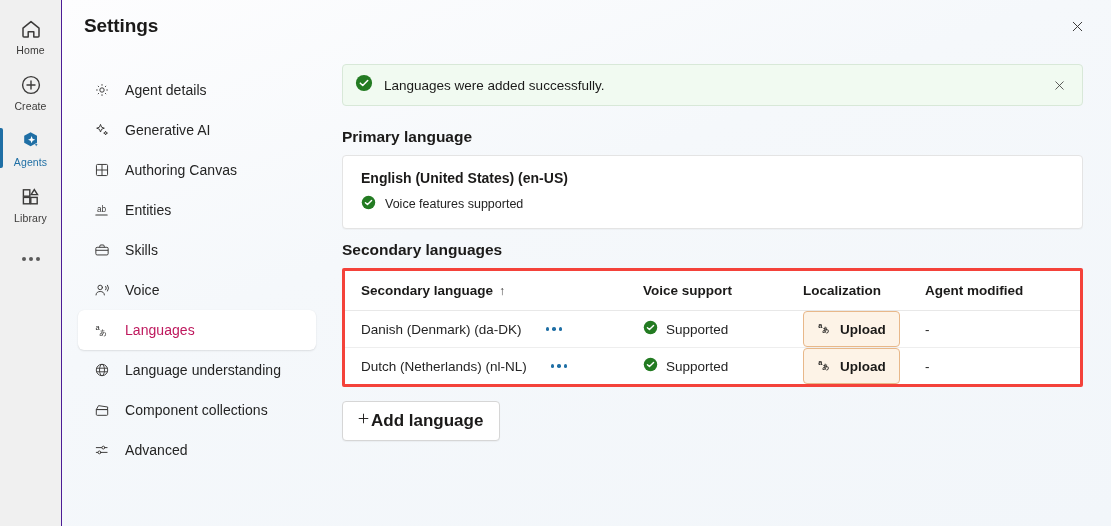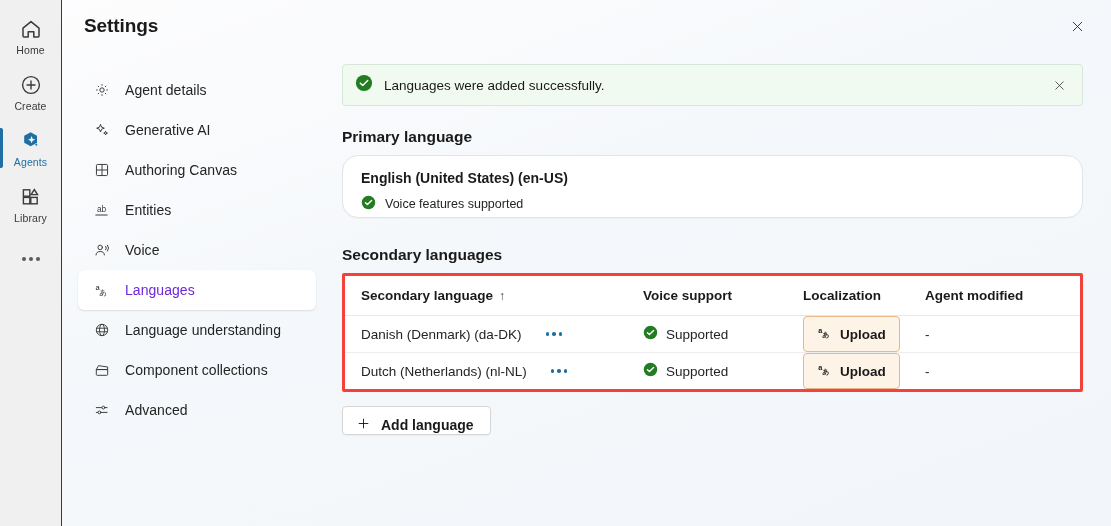--- a/index.html
+++ b/index.html
@@ -117,21 +117,21 @@
   .nav-item + .nav-item { margin-top: 0; }
   .nav-label {
     font-size: 14px;
     color: #242424;
     letter-spacing: 0.05px;
   }
   .nav-item.selected {
     background: #ffffff;
     box-shadow: 0 1px 2px rgba(0,0,0,0.10), 0 0 1px rgba(0,0,0,0.07);
   }
-  .nav-item.selected .nav-label { color: #6d28d9; }
+  .nav-item.selected .nav-label { color: #be185d; }
   .nav-icon {
     width: 19px; height: 19px;
     display: flex; align-items: center; justify-content: center;
     flex: 0 0 19px;
     color: #3b3a39;
   }
 
   
   .content {
     flex: 1;
@@ -165,23 +165,23 @@
   .section-title {
     font-size: 15.5px;
     font-weight: 600;
     color: #1b1a19;
     margin-bottom: 9px;
   }
 
   .primary-card {
     background: #ffffff;
     border: 1px solid #e4e4e4;
-    border-radius: 16px;
-    padding: 14px 18px 4px 18px;
-    margin-bottom: 28px;
+    border-radius: 4px;
+    padding: 14px 18px 15px 18px;
+    margin-bottom: 12px;
     box-shadow: 0 1px 1px rgba(0,0,0,0.03);
   }
   .primary-name {
     font-size: 14px;
     font-weight: 600;
     color: #1b1a19;
     margin-bottom: 9px;
   }
   .primary-voice {
     display: flex; align-items: center; gap: 9px;
@@ -247,26 +247,25 @@
     font-weight: 600;
     color: #1b1a19;
     cursor: pointer;
     font-family: "Liberation Sans", sans-serif;
   }
   .dash { color: #242424; }
 
   .add-btn {
     display: inline-flex;
     align-items: center;
-    gap: 10px;
     background: #ffffff;
     border: 1px solid #d6d6d6;
     border-radius: 4px;
-    padding: 9px 16px 0 13px;
-    font-size: 14px;
+    padding: 9px 16px 9px 13px;
+    font-size: 17px;
     font-weight: 600;
     color: #1b1a19;
     cursor: pointer;
     box-shadow: 0 1px 1px rgba(0,0,0,0.04);
     font-family: "Liberation Sans", sans-serif;
   }
 </style>
 </head>
 <body>
 
@@ -370,20 +369,30 @@
       <div class="nav-item">
         <span class="nav-icon">
           <svg viewBox="0 0 24 24" width="19" height="19">
             <text x="12" y="14.5" font-family="Liberation Sans, sans-serif" font-size="10.5" fill="#3b3a39" text-anchor="middle">ab</text>
             <path d="M4.8 17.6h14.4" stroke="#3b3a39" stroke-width="1.3" stroke-linecap="round"></path>
           </svg>
         </span>
         <span class="nav-label">Entities</span>
       </div>
 
+      <div class="nav-item">
+        <span class="nav-icon">
+          <svg viewBox="0 0 24 24" width="18" height="18" fill="none" stroke="#3b3a39" stroke-width="1.3" stroke-linejoin="round">
+            <rect x="3.8" y="8.4" width="16.4" height="10.2" rx="1.7"></rect>
+            <path d="M9 8.4V6.9a1.6 1.6 0 0 1 1.6-1.6h2.8A1.6 1.6 0 0 1 15 6.9v1.5"></path>
+            <path d="M3.8 12.4h16.4"></path>
+          </svg>
+        </span>
+        <span class="nav-label">Skills</span>
+      </div>
 
       <div class="nav-item">
         <span class="nav-icon">
           <svg viewBox="0 0 24 24" width="18" height="18" fill="none" stroke="#3b3a39" stroke-width="1.3" stroke-linecap="round">
             <circle cx="9.6" cy="8.6" r="3"></circle>
             <path d="M4 18.6c0-3 2.5-4.6 5.6-4.6s5.6 1.6 5.6 4.6"></path>
             <path d="M17 7.2a4 4 0 0 1 0 4.6M19.4 5.6a6.6 6.6 0 0 1 0 7.8"></path>
           </svg>
         </span>
         <span class="nav-label">Voice</span>

